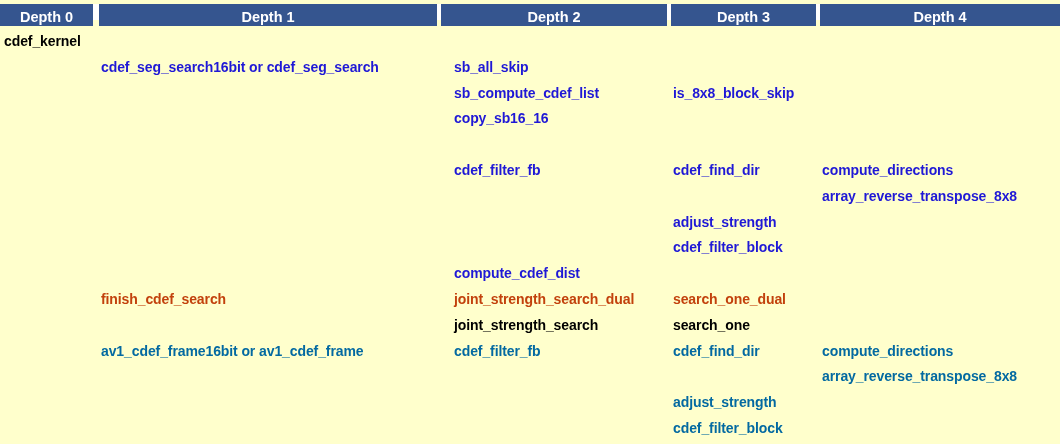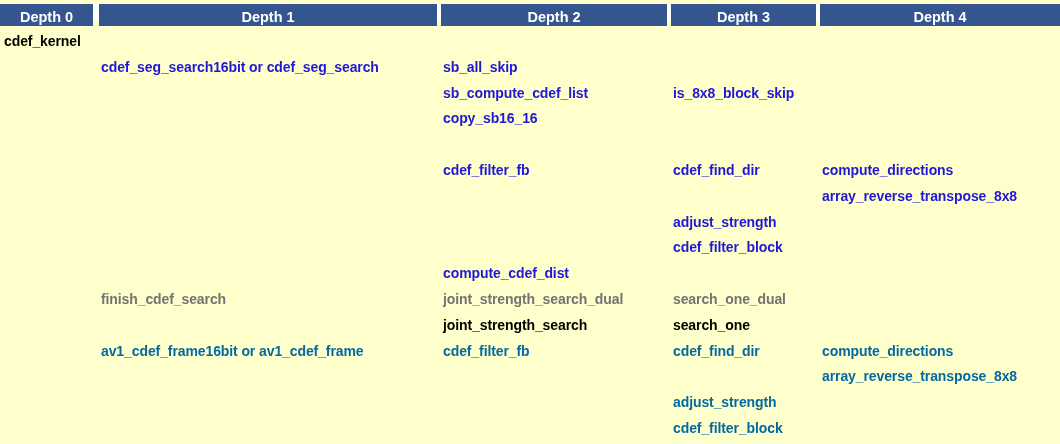--- a/index.html
+++ b/index.html
@@ -65,28 +65,28 @@
     font-weight: bold;
     font-size: 14px;
     line-height: 18px;
     white-space: nowrap;
     letter-spacing: -0.1px;
   }
 
   
   .c0 { left: 4px;   }
   .c1 { left: 101px; }
-  .c2 { left: 443px; }
+  .c2 { left: 454px; }
   .c3 { left: 673px; }
   .c4 { left: 822px; }
 
   
   .k-black  { color: #000000; }
   .k-blue   { color: #1f18d6; }
-  .k-orange { color: #737373; }
+  .k-orange { color: #c2410c; }
   .k-green  { color: #0369a1; }
 </style>
 </head>
 <body>
 
 <div id="call-tree-table">
 
   <div class="header-row">
     <div class="header-cell hc0">Depth 0</div>
     <div class="header-cell hc1">Depth 1</div>

